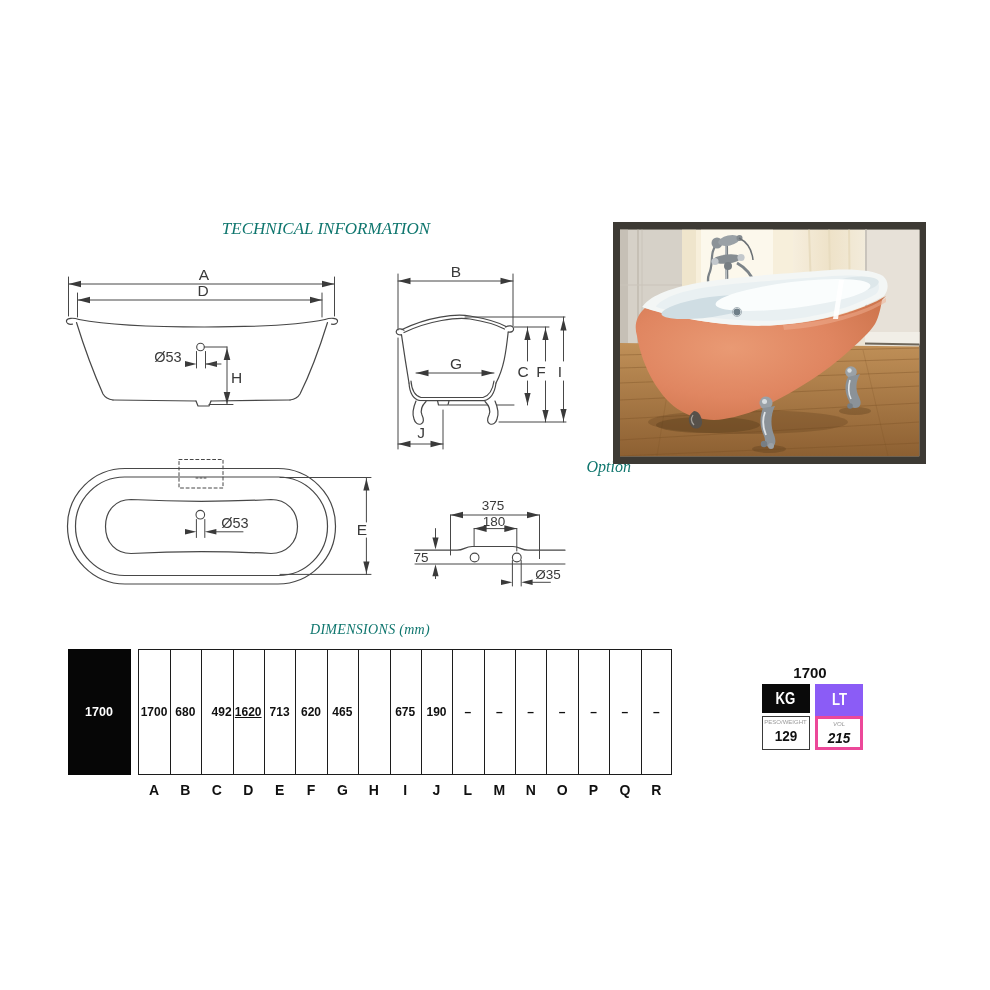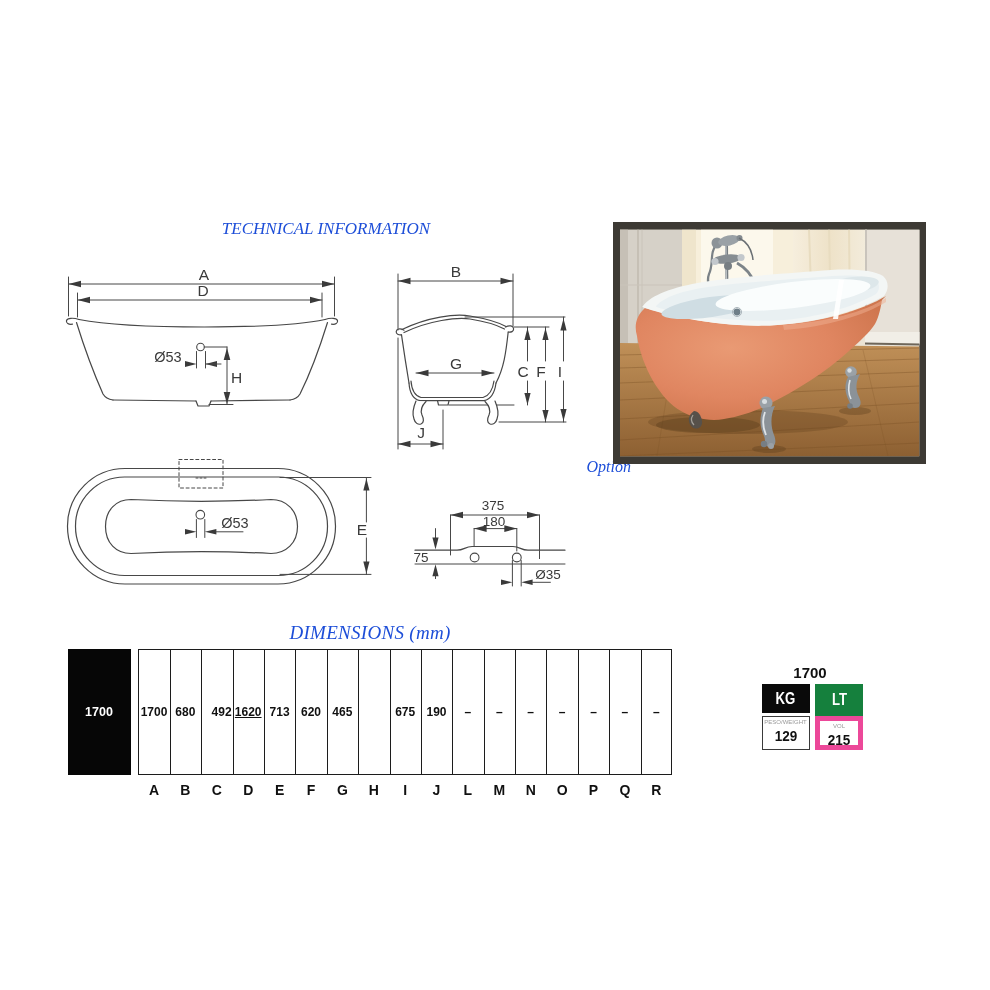--- a/index.html
+++ b/index.html
@@ -1,28 +1,28 @@
 <!DOCTYPE html>
 <html><head>
 <meta charset="utf-8">
 <style>
 html,body{margin:0;padding:0;background:#fff;}
 #page{position:relative;width:990px;height:990px;background:#fff;overflow:hidden;font-family:"Liberation Sans",sans-serif;}
 .abs{position:absolute;}
-.ser{font-family:"Liberation Serif",serif;font-style:italic;color:#1d4ed8;}
+.ser{font-family:"Liberation Serif",serif;font-style:italic;color:#0f766e;}
 .val{top:649px;height:126.3px;display:flex;align-items:center;justify-content:center;font-size:12px;font-weight:bold;color:#101010;}
 .let{top:782px;height:16px;text-align:center;font-size:14px;font-weight:bold;color:#101010;}
 </style>
 </head>
 <body>
 <div id="page">
 
 <div class="abs ser" style="left:176px;top:219px;width:300px;text-align:center;font-size:17px;letter-spacing:0px;">TECHNICAL INFORMATION</div>
 
-<div class="abs ser" style="left:220px;top:622px;width:300px;text-align:center;font-size:19px;letter-spacing:0.3px;">DIMENSIONS (mm)</div>
+<div class="abs ser" style="left:220px;top:622px;width:300px;text-align:center;font-size:14px;letter-spacing:0.3px;">DIMENSIONS (mm)</div>
 
 <svg class="abs" style="left:0;top:0;" width="990" height="990" viewBox="0 0 990 990">
   <g fill="none" stroke="#474747" stroke-width="1.2" stroke-linecap="round" stroke-linejoin="round">
 
     <g id="sideview">
 
       <path d="M 79,319.5 C 130,329.5 280,329.5 325,319.5"></path>
       <path d="M 79,319.5 C 73,317.5 67.5,318 66.5,320.5 C 65.8,323.2 68.5,324.8 72.5,324.2"></path>
       <path d="M 325,319.5 C 331,317.5 336.5,318 337.5,320.5 C 338.2,323.2 335.5,324.8 331.5,324.2"></path>
       <path d="M 76.5,322.5 C 85,350 95,376 103,394 Q 106,399 113,400"></path>
@@ -412,27 +412,27 @@
 <div class="abs let" style="left:577.8px;width:31.4px;">P</div>
 <div class="abs let" style="left:609.2px;width:31.4px;">Q</div>
 <div class="abs let" style="left:640.6px;width:31.4px;">R</div>
 
 <div class="abs" style="left:760px;top:664px;width:100px;text-align:center;font-size:15px;font-weight:bold;color:#111;">1700</div>
 
 <div class="abs" style="left:761.5px;top:683.5px;width:48px;height:29.5px;background:#0a0a0a;display:flex;align-items:center;justify-content:center;">
   <span style="color:#fff;font-size:16.5px;font-weight:bold;display:inline-block;transform:scaleX(0.8);">KG</span>
 </div>
 
-<div class="abs" style="left:815px;top:683.5px;width:48px;height:32px;background:#15803d;display:flex;align-items:center;justify-content:center;">
+<div class="abs" style="left:815px;top:683.5px;width:48px;height:32px;background:#8b5cf6;display:flex;align-items:center;justify-content:center;">
   <span style="color:#fff;font-size:16.5px;font-weight:bold;display:inline-block;transform:scaleX(0.8);">LT</span>
 </div>
 
 <div class="abs" style="left:761.5px;top:715.5px;width:48px;height:34.5px;background:#fff;border:1px solid #3a3a3a;box-sizing:border-box;text-align:center;">
   <div style="font-size:6px;color:#999;margin-top:2.5px;">PESO/WEIGHT</div>
   <div style="font-size:15px;font-weight:bold;color:#111;margin-top:2px;transform:scaleX(0.9);">129</div>
 </div>
 
-<div class="abs" style="left:815px;top:715.5px;width:48px;height:34.5px;background:#fff;border:5px solid #ec4899;box-sizing:border-box;text-align:center;">
+<div class="abs" style="left:815px;top:715.5px;width:48px;height:34.5px;background:#fff;border:3px solid #ec4899;box-sizing:border-box;text-align:center;font-style:italic;">
   <div style="font-size:6px;color:#999;margin-top:2.5px;">VOL</div>
   <div style="font-size:15px;font-weight:bold;color:#111;margin-top:2px;transform:scaleX(0.9);">215</div>
 </div>
 
 </div>
 
 </body></html>

